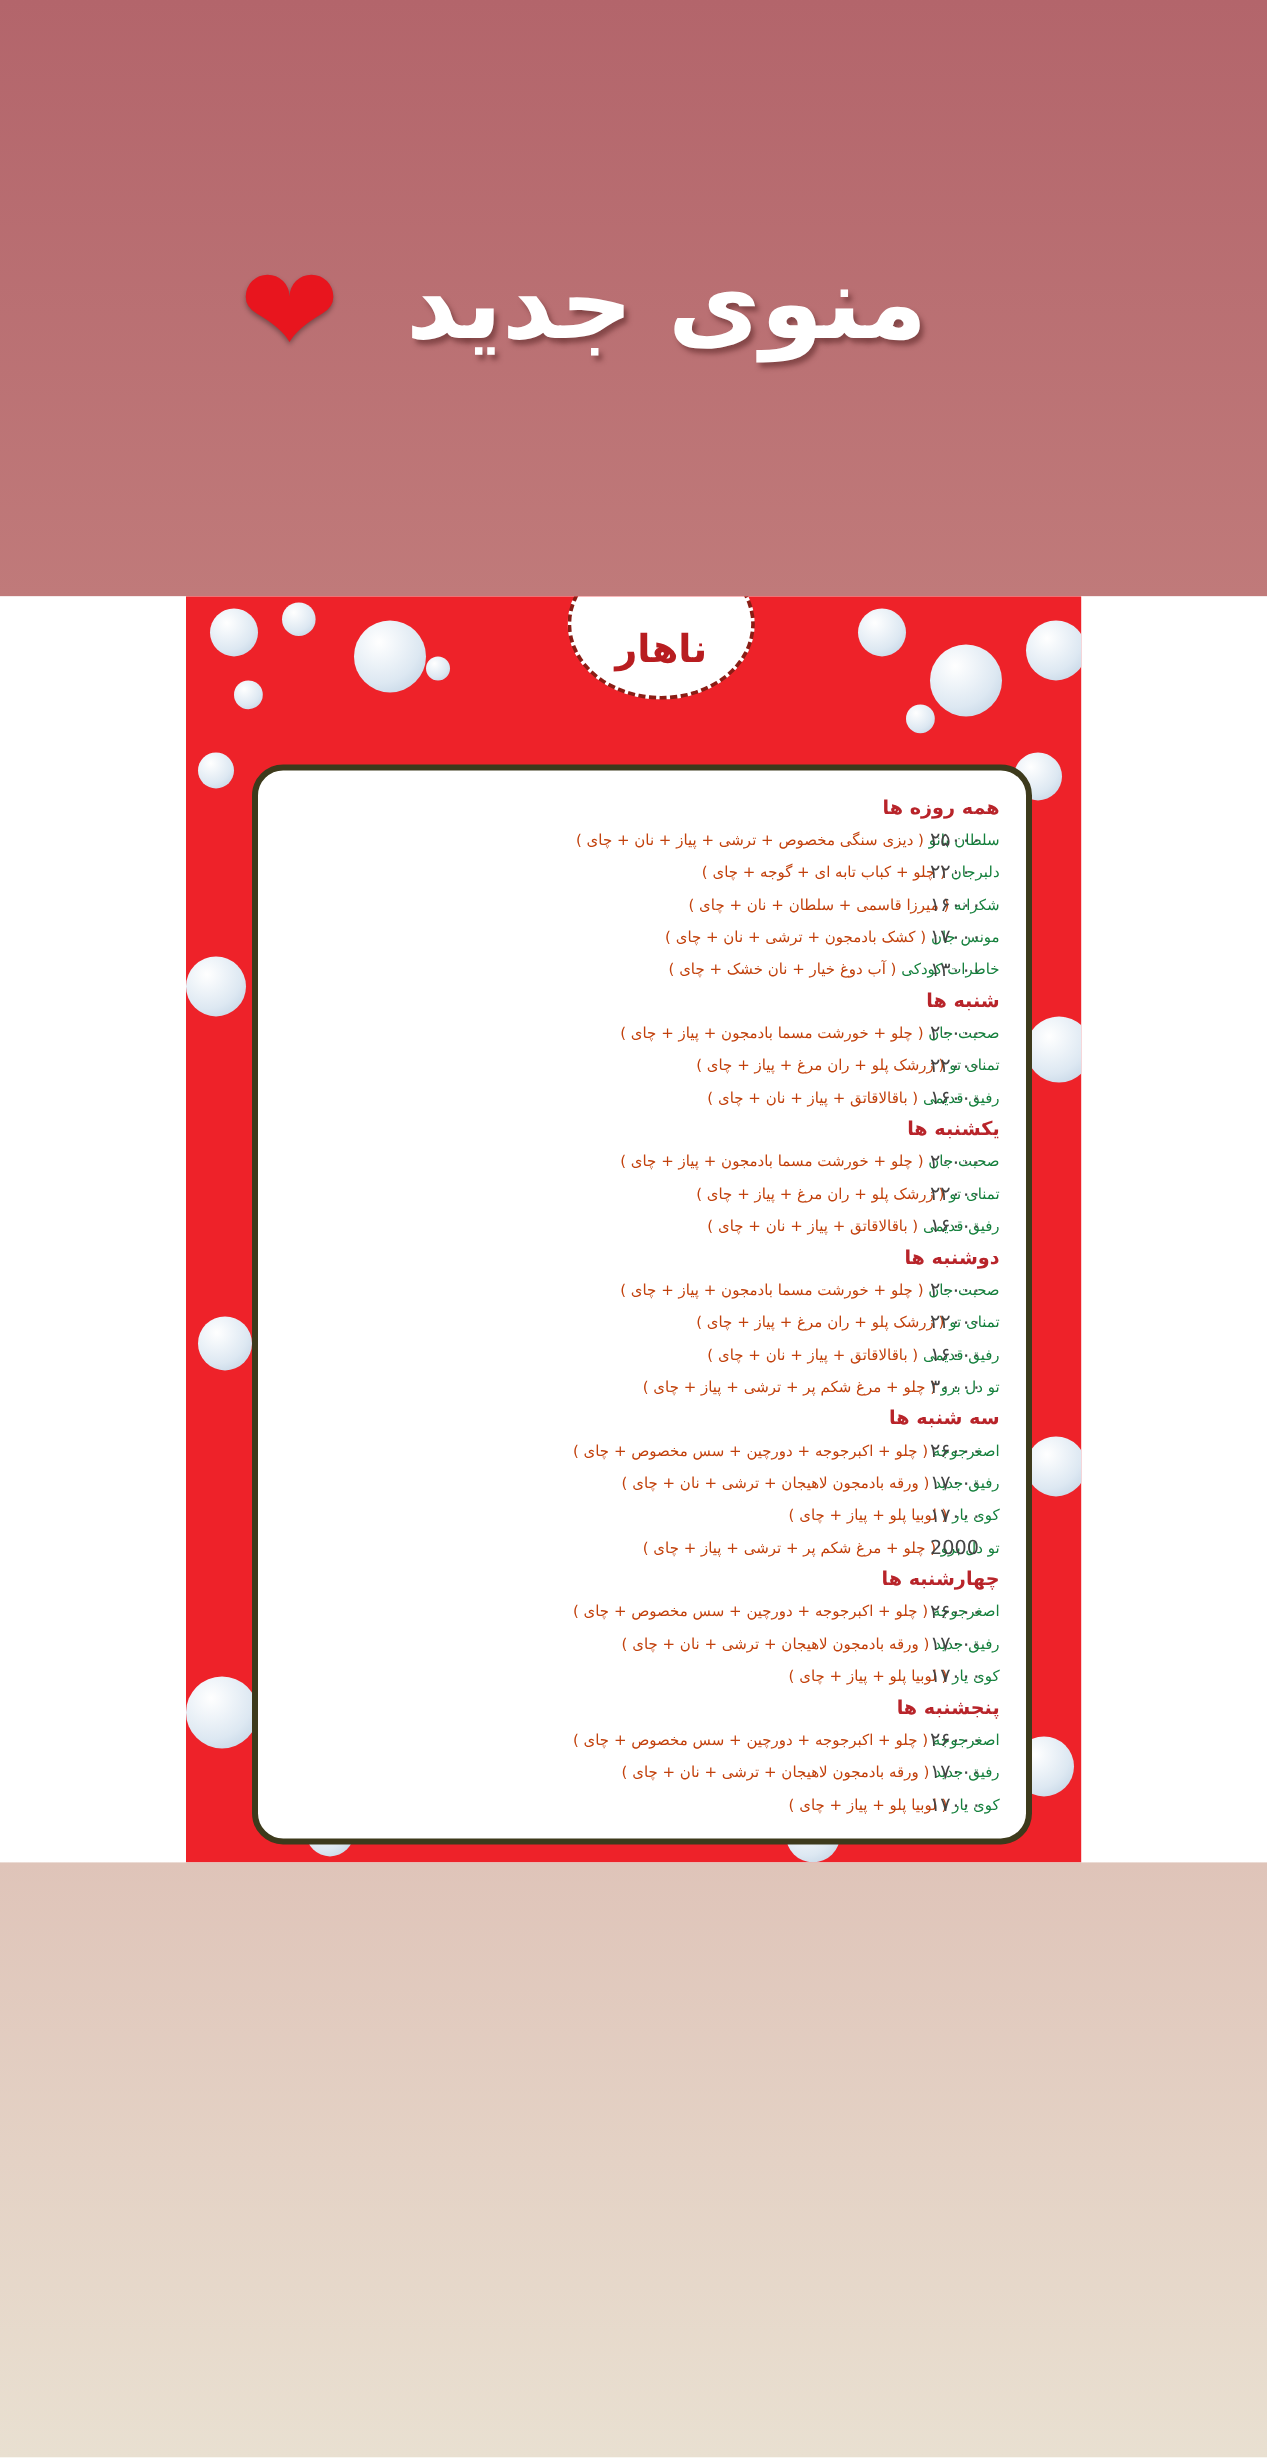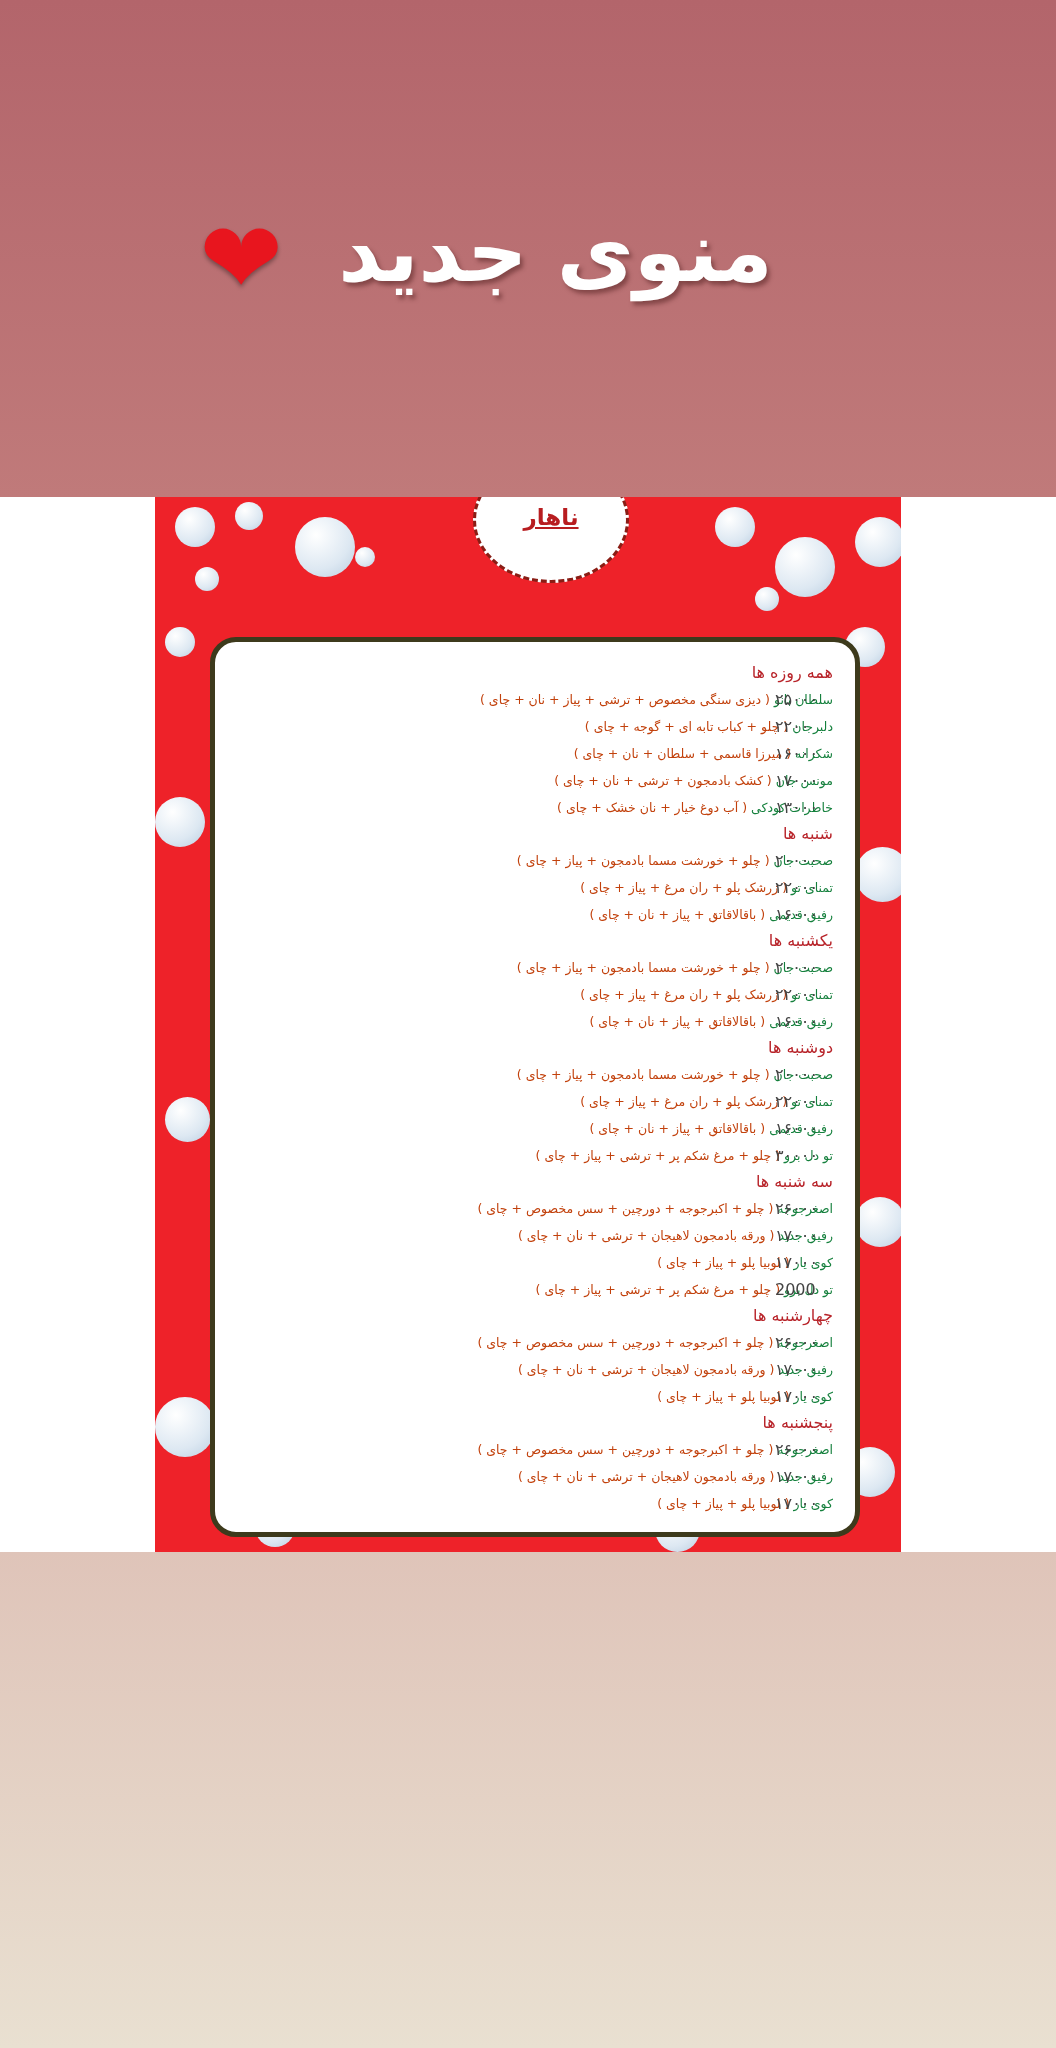--- a/index.html
+++ b/index.html
@@ -4,24 +4,24 @@
 <style>
   html,body{margin:0;padding:0;}
   body{width:1056px;height:2048px;position:relative;overflow:hidden;font-family:"DejaVu Sans",sans-serif;}
   .top{position:absolute;left:0;top:0;width:1056px;height:497px;background:linear-gradient(#b3656b,#c07a7a);}
   .title{position:absolute;left:0;top:200px;width:972px;text-align:center;direction:rtl;font-size:84px;font-weight:bold;color:#fff;text-shadow:3px 4px 4px rgba(80,30,30,.5);}
   .heart{display:inline-block;color:#e8151e;font-size:100px;margin-right:26px;vertical-align:middle;text-shadow:0 3px 4px rgba(0,0,0,.35);}
   .middle{position:absolute;left:0;top:497px;width:1056px;height:1055px;background:#fff;}
   .card{position:absolute;left:155px;top:497px;width:746px;height:1055px;background:#ee2229;overflow:hidden;}
   .bub{position:absolute;border-radius:50%;background:radial-gradient(circle at 35% 30%,#fff,#dde8f2 60%,#b9cde0);}
   .oval{position:absolute;left:318px;top:-40px;width:150px;height:120px;background:#fff;border-radius:50%;border:3px dashed #8a1d15;text-align:center;}
-  .oval span{display:block;margin-top:44px;font-size:23px;font-weight:bold;color:#b81d20;direction:rtl;text-decoration:underline;}
+  .oval span{display:block;margin-top:62px;font-size:32px;font-weight:bold;color:#b81d20;direction:rtl;}
   .panel{position:absolute;left:55px;top:140px;width:640px;height:890px;background:#fff;border:5px solid #3d3a1c;border-radius:26px;}
   .list{position:absolute;right:22px;left:20px;top:18px;direction:rtl;}
-  .sec{font-size:16px;font-weight:normal;color:#b8242a;height:26px;line-height:26px;}
+  .sec{font-size:16px;font-weight:bold;color:#b8242a;height:26px;line-height:26px;}
   .row{display:flex;justify-content:space-between;height:27px;line-height:27px;font-size:12.5px;color:#333;}
   .row .name{color:#15803d;}
   .row .desc{color:#c2410c;}
   .row .price{font-size:16px;color:#444;margin-left:470px;position:absolute;left:70px;}
   .row{position:relative;}
   .bottom{position:absolute;left:0;top:1552px;width:1056px;height:496px;background:linear-gradient(#dfc4b9,#e9e0d1);}
 </style>
 </head>
 <body>
 

